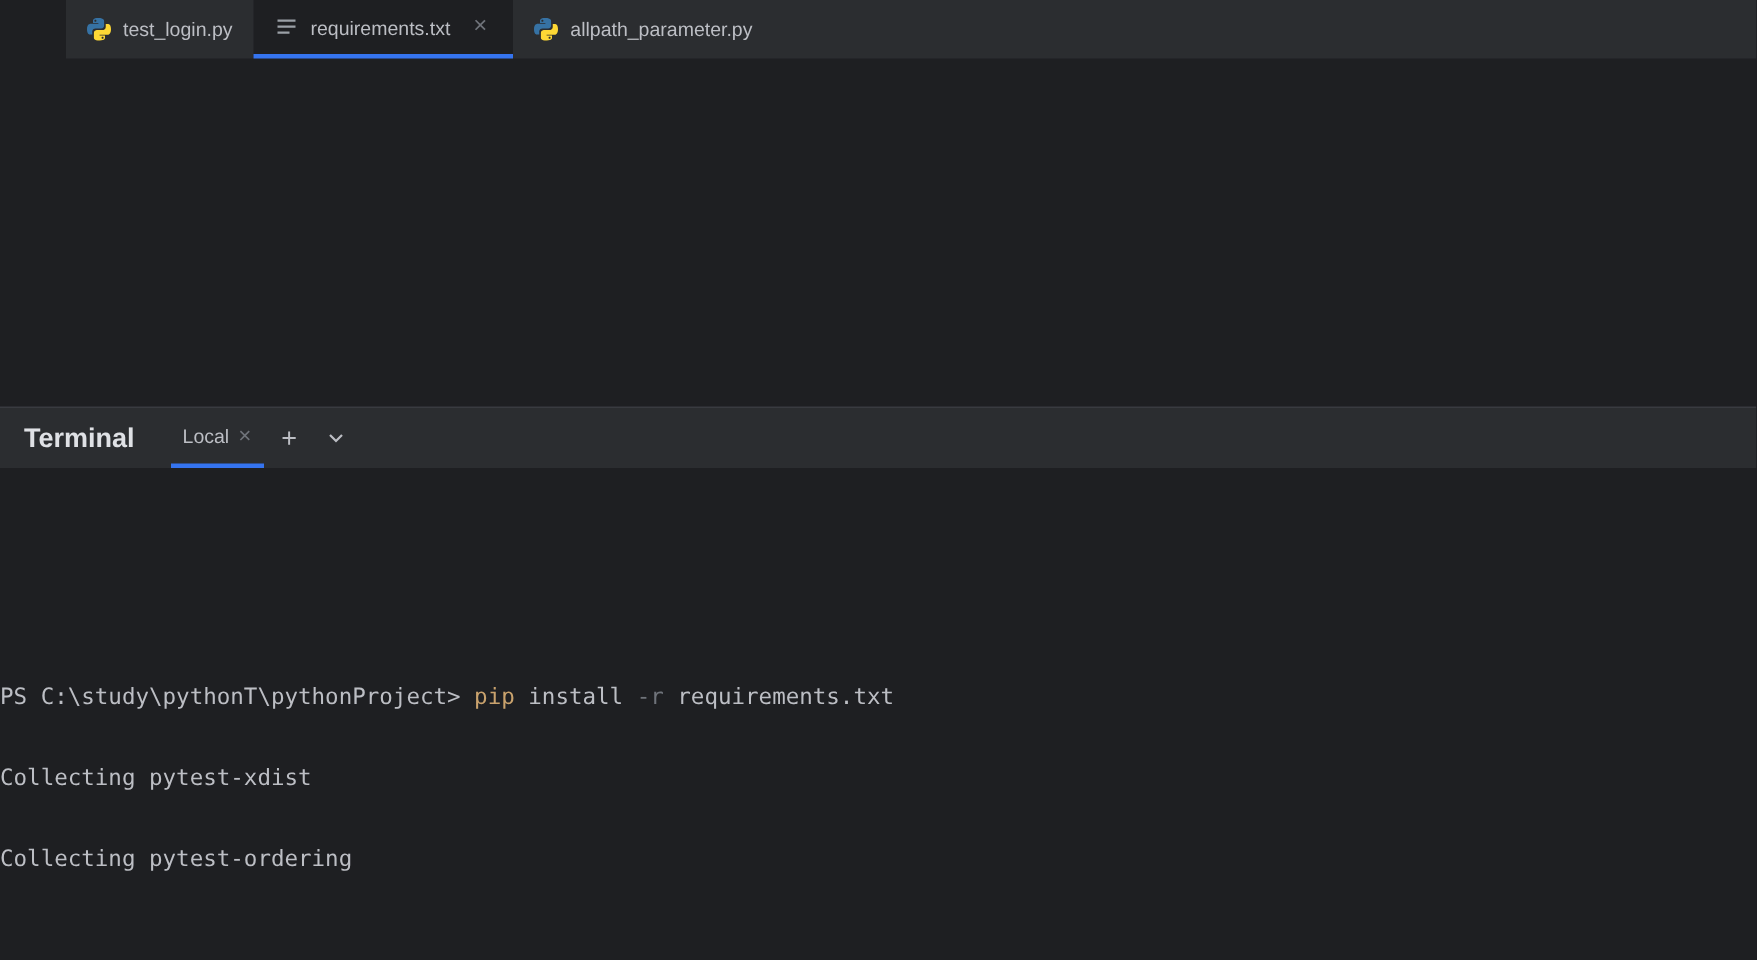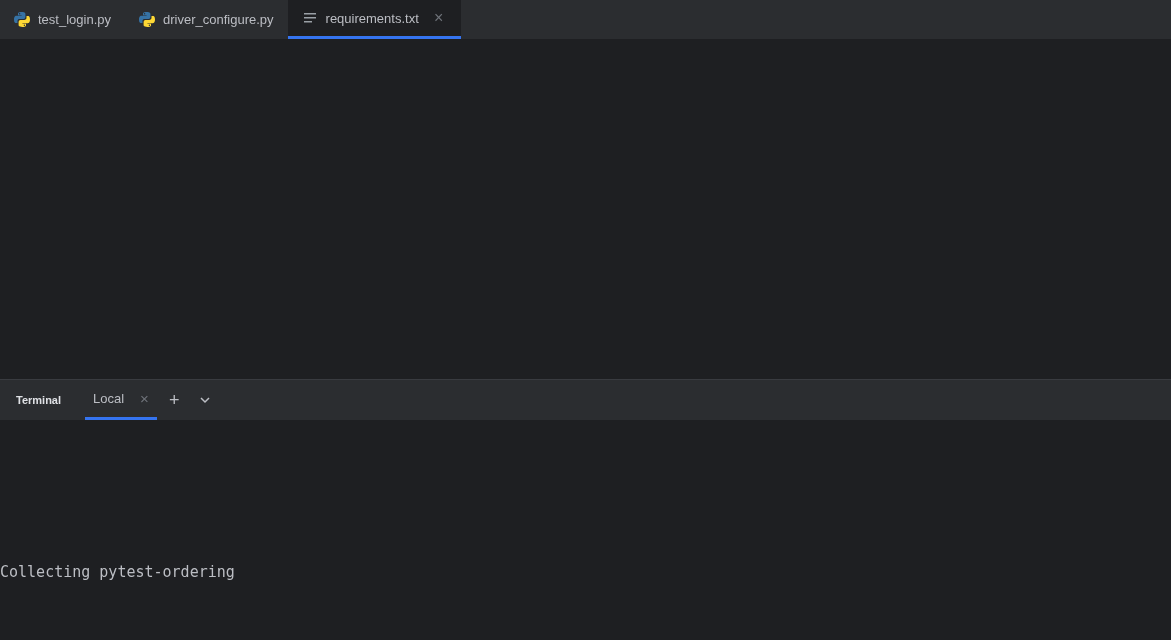--- a/index.html
+++ b/index.html
@@ -12,20 +12,21 @@
     overflow: hidden;
     display: flex;
     flex-direction: column;
   }
   .tabs-bar {
     display: flex;
     background: #2b2d30;
     border-bottom: 1px solid #1e1f22;
     height: 40px;
     align-items: stretch;
+    margin-left: 44px;
   }
   .tab {
     display: flex;
     align-items: center;
     padding: 0 14px;
     gap: 8px;
     color: #bcbec4;
     font-size: 13px;
     font-family: -apple-system, 'Segoe UI', sans-serif;
     cursor: pointer;
@@ -61,34 +62,34 @@
   .terminal-tabs {
     display: flex;
     align-items: center;
     height: 40px;
     padding-left: 8px;
     gap: 4px;
     background: #2b2d30;
   }
   .terminal-tab-label {
     font-family: -apple-system, 'Segoe UI', sans-serif;
-    font-size: 11px;
+    font-size: 18px;
     font-weight: 600;
     padding: 0 8px;
     color: #dfe1e5;
   }
   .terminal-session {
     font-family: -apple-system, 'Segoe UI', sans-serif;
     font-size: 13px;
     padding: 0 8px 6px 8px;
     color: #bcbec4;
     border-bottom: 3px solid #3574f0;
     display: flex;
     align-items: center;
-    gap: 16px;
+    gap: 6px;
     height: 100%;
     box-sizing: border-box;
     padding-top: 6px;
   }
   .terminal-session .close { color: #6f737a; font-size: 15px; }
   .term-btn {
     color: #bcbec4;
     font-size: 18px;
     padding: 0 8px;
     cursor: pointer;
@@ -120,39 +121,39 @@
 <div class="tabs-bar">
   <div class="tab">
     <span class="tab-icon">
       <svg viewBox="0 0 16 16">
           <path fill="#3672a4" d="M7.5 0C3.9 0 4 1.6 4 1.6v1.7h3.6v.5H2.5S0 3.5 0 7.5 2.2 11 2.2 11h1.3V9.2s-.1-2.2 2.2-2.2h3.6s2.1 0 2.1-2V1.9S11.7 0 7.5 0zM5.6 1.1c.4 0 .7.3.7.7s-.3.7-.7.7-.7-.3-.7-.7.3-.7.7-.7z"></path>
           <path fill="#fdd835" d="M8.5 15c3.6 0 3.5-1.6 3.5-1.6v-1.7H8.4v-.5h5.1s2.5.3 2.5-3.7S13.8 4 13.8 4h-1.3v1.8s.1 2.2-2.2 2.2H6.7s-2.1 0-2.1 2v3.1S4.3 15 8.5 15zm1.9-1.1c-.4 0-.7-.3-.7-.7s.3-.7.7-.7.7.3.7.7-.3.7-.7.7z"></path>
         </svg>
     </span>
     <span>test_login.py</span>
   </div>
-  <div class="tab">
-    <span class="tab-icon">
-      <svg viewBox="0 0 16 16">
-          <path fill="#3672a4" d="M7.5 0C3.9 0 4 1.6 4 1.6v1.7h3.6v.5H2.5S0 3.5 0 7.5 2.2 11 2.2 11h1.3V9.2s-.1-2.2 2.2-2.2h3.6s2.1 0 2.1-2V1.9S11.7 0 7.5 0zM5.6 1.1c.4 0 .7.3.7.7s-.3.7-.7.7-.7-.3-.7-.7.3-.7.7-.7z"></path>
-          <path fill="#fdd835" d="M8.5 15c3.6 0 3.5-1.6 3.5-1.6v-1.7H8.4v-.5h5.1s2.5.3 2.5-3.7S13.8 4 13.8 4h-1.3v1.8s.1 2.2-2.2 2.2H6.7s-2.1 0-2.1 2v3.1S4.3 15 8.5 15zm1.9-1.1c-.4 0-.7-.3-.7-.7s.3-.7.7-.7.7.3.7.7-.3.7-.7.7z"></path>
-        </svg>
-    </span>
-    <span>driver_configure.py</span>
-  </div>
   <div class="tab active">
     <span class="tab-icon">
       <svg viewBox="0 0 16 16">
           <rect x="2" y="3" width="12" height="1.5" fill="#9aa0a6"></rect>
           <rect x="2" y="7" width="12" height="1.5" fill="#9aa0a6"></rect>
           <rect x="2" y="11" width="8" height="1.5" fill="#9aa0a6"></rect>
         </svg>
     </span>
     <span>requirements.txt</span>
     <span class="tab-close">×</span>
+  </div>
+  <div class="tab">
+    <span class="tab-icon">
+      <svg viewBox="0 0 16 16">
+          <path fill="#3672a4" d="M7.5 0C3.9 0 4 1.6 4 1.6v1.7h3.6v.5H2.5S0 3.5 0 7.5 2.2 11 2.2 11h1.3V9.2s-.1-2.2 2.2-2.2h3.6s2.1 0 2.1-2V1.9S11.7 0 7.5 0zM5.6 1.1c.4 0 .7.3.7.7s-.3.7-.7.7-.7-.3-.7-.7.3-.7.7-.7z"></path>
+          <path fill="#fdd835" d="M8.5 15c3.6 0 3.5-1.6 3.5-1.6v-1.7H8.4v-.5h5.1s2.5.3 2.5-3.7S13.8 4 13.8 4h-1.3v1.8s.1 2.2-2.2 2.2H6.7s-2.1 0-2.1 2v3.1S4.3 15 8.5 15zm1.9-1.1c-.4 0-.7-.3-.7-.7s.3-.7.7-.7.7.3.7.7-.3.7-.7.7z"></path>
+        </svg>
+    </span>
+    <span>allpath_parameter.py</span>
   </div>
 </div>
 
 <div class="editor">
   
   
 </div>
 
 <div class="terminal-panel">
   <div class="terminal-tabs">
@@ -165,15 +166,17 @@
     <span class="term-btn">+</span>
     <span class="term-btn">
       <svg width="12" height="12" viewBox="0 0 12 12">
           <path d="M2 4 L6 8 L10 4" stroke="#bcbec4" stroke-width="1.5" fill="none"></path>
         </svg>
     </span>
   </div>
   <div class="terminal-body">
 <div>&nbsp;</div>
 <div>&nbsp;</div>
+<div><span>PS C:\study\pythonT\pythonProject&gt; </span><span class="term-cmd">pip</span><span> install </span><span class="term-flag">-r</span><span> requirements.txt</span></div>
+<div>Collecting pytest-xdist</div>
 <div>Collecting pytest-ordering</div>
   </div>
 </div>
 
 </body></html>

